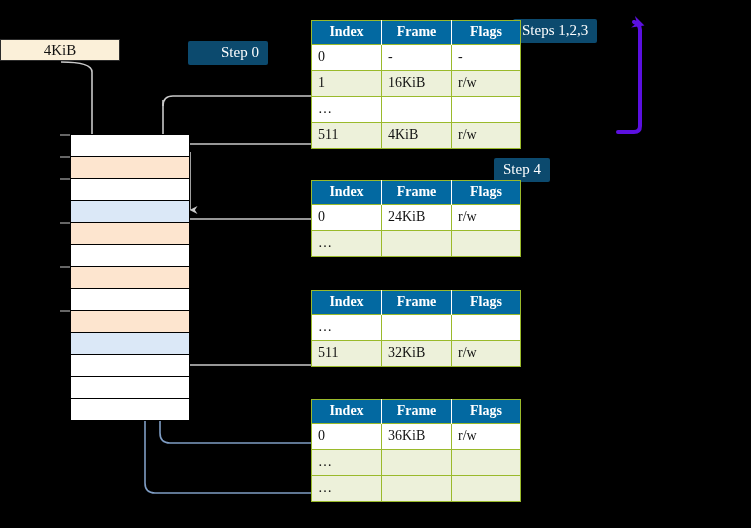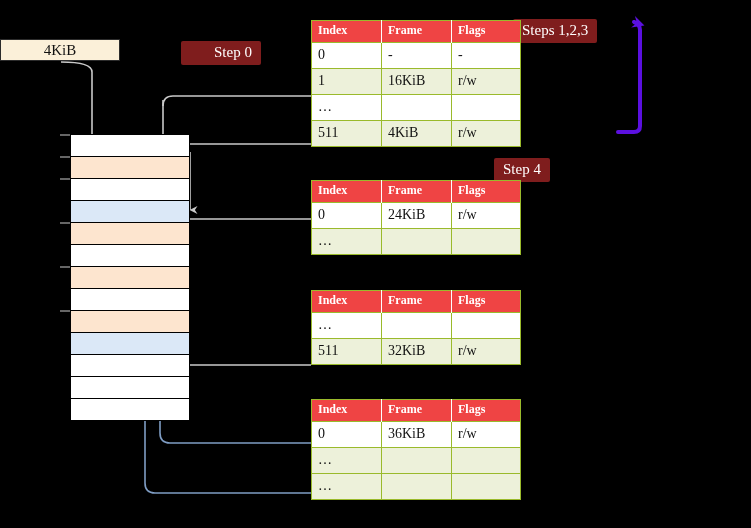--- a/index.html
+++ b/index.html
@@ -44,41 +44,41 @@
   .badge {
     position: absolute;
     color: #ffffff;
     font-size: 15px;
     line-height: 1;
     padding: 4px 9px 5px 9px;
     box-sizing: border-box;
     white-space: nowrap;
     border-radius: 2px;
   }
-  .badge.red    { background: #7f1d1d; }
+  .badge.red    { background: #0c4a6e; }
   .badge.violet { background: #6a0dfa; }
 
   
   .ptable {
     position: absolute;
     border-collapse: collapse;
     border: 1px solid #9aba2b;
     background: #ffffff;
     font-size: 14px;
     color: #111111;
     table-layout: fixed;
   }
   .ptable th {
-    background: #ef4444;
+    background: #0369a1;
     color: #ffffff;
     font-weight: bold;
-    text-align: left;
+    text-align: center;
     padding: 3px 6px 4px 6px;
     border-right: 1px solid #ffffff;
-    font-size: 12px;
+    font-size: 14px;
     line-height: 1.15;
   }
   .ptable th:last-child { border-right: none; }
   .ptable td {
     padding: 3px 6px 4px 6px;
     border: 1px solid #9aba2b;
     line-height: 1.15;
     height: 18px;
     vertical-align: middle;
     overflow: hidden;
@@ -177,21 +177,21 @@
   <div class="mem-row blue" style="height:22px;"></div>
   <div class="mem-row white" style="height:22px;"></div>
   <div class="mem-row white" style="height:22px;"></div>
   <div class="mem-row white" style="height:21px;"></div>
 </div>
 
 <div class="layer">
 
   <div class="size-box" style="left:0px; top:39px; width:120px; height:22px;">4KiB</div>
 
-  <div class="badge red" style="left:181px; top:41px;padding-left:33px;">Step 0</div>
+  <div class="badge red" style="left:188px; top:41px;padding-left:33px;">Step 0</div>
 
   <div class="badge red" style="left:513px; top:19px;">Steps 1,2,3</div>
 
 
   <div class="badge red" style="left:494px; top:158px;">Step 4</div>
 
 </div>
 
 <table class="ptable" style="left:311px; top:20px; width:170px;">
   <thead>

